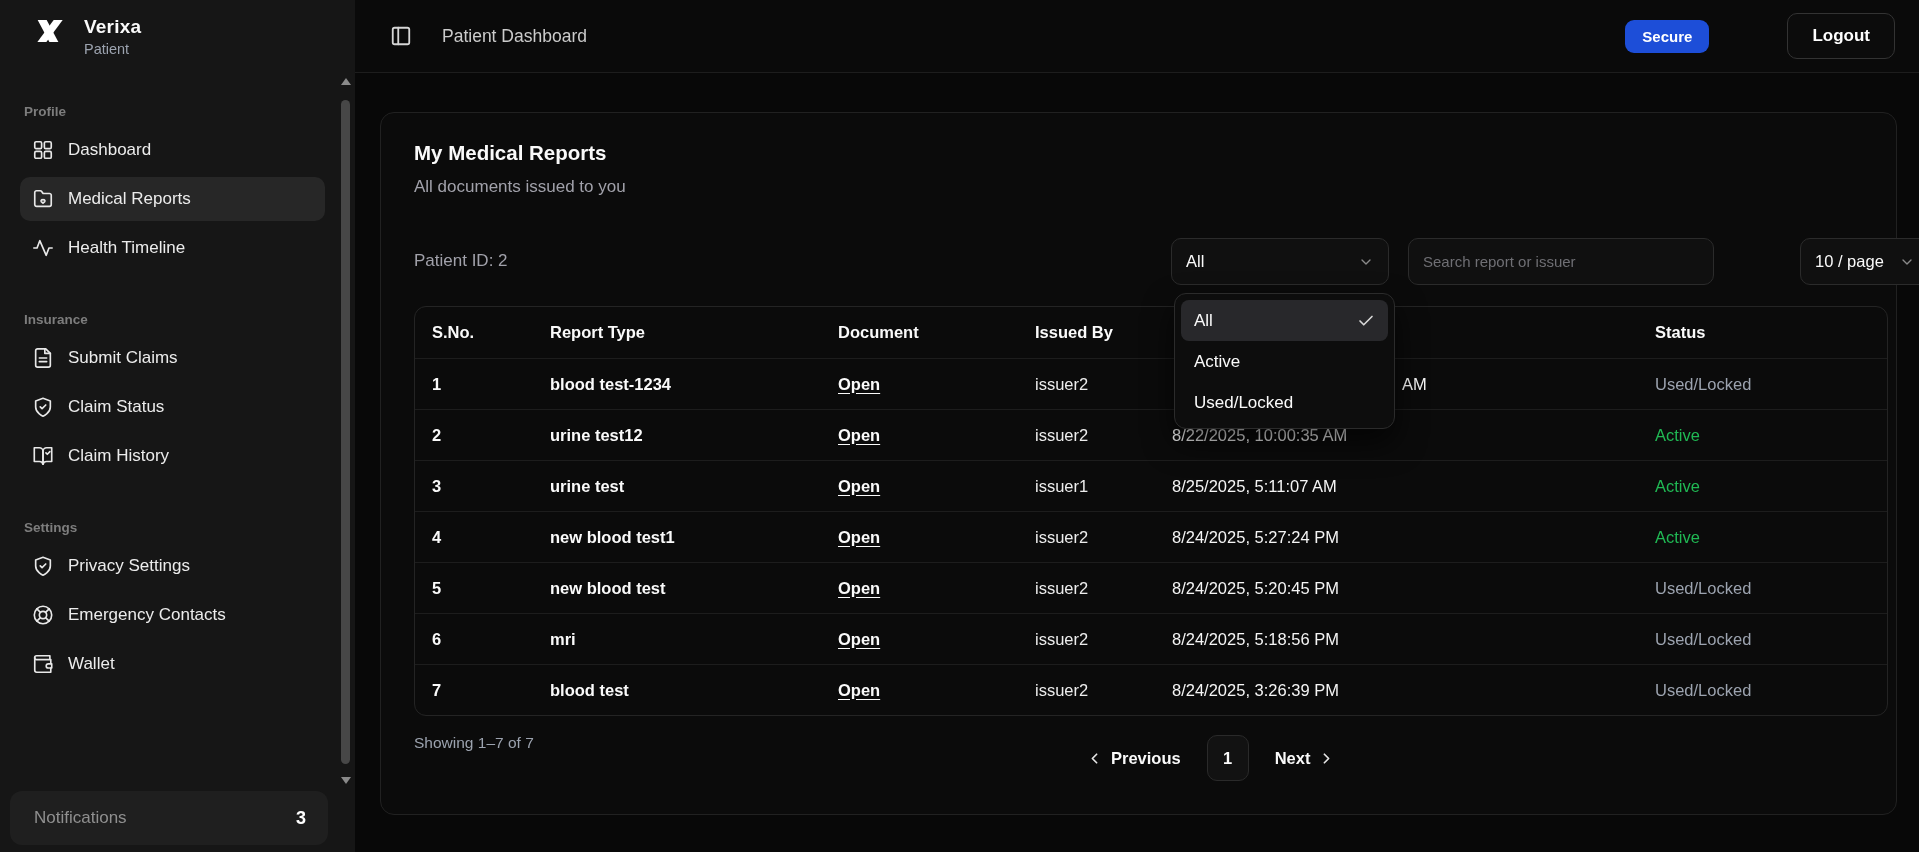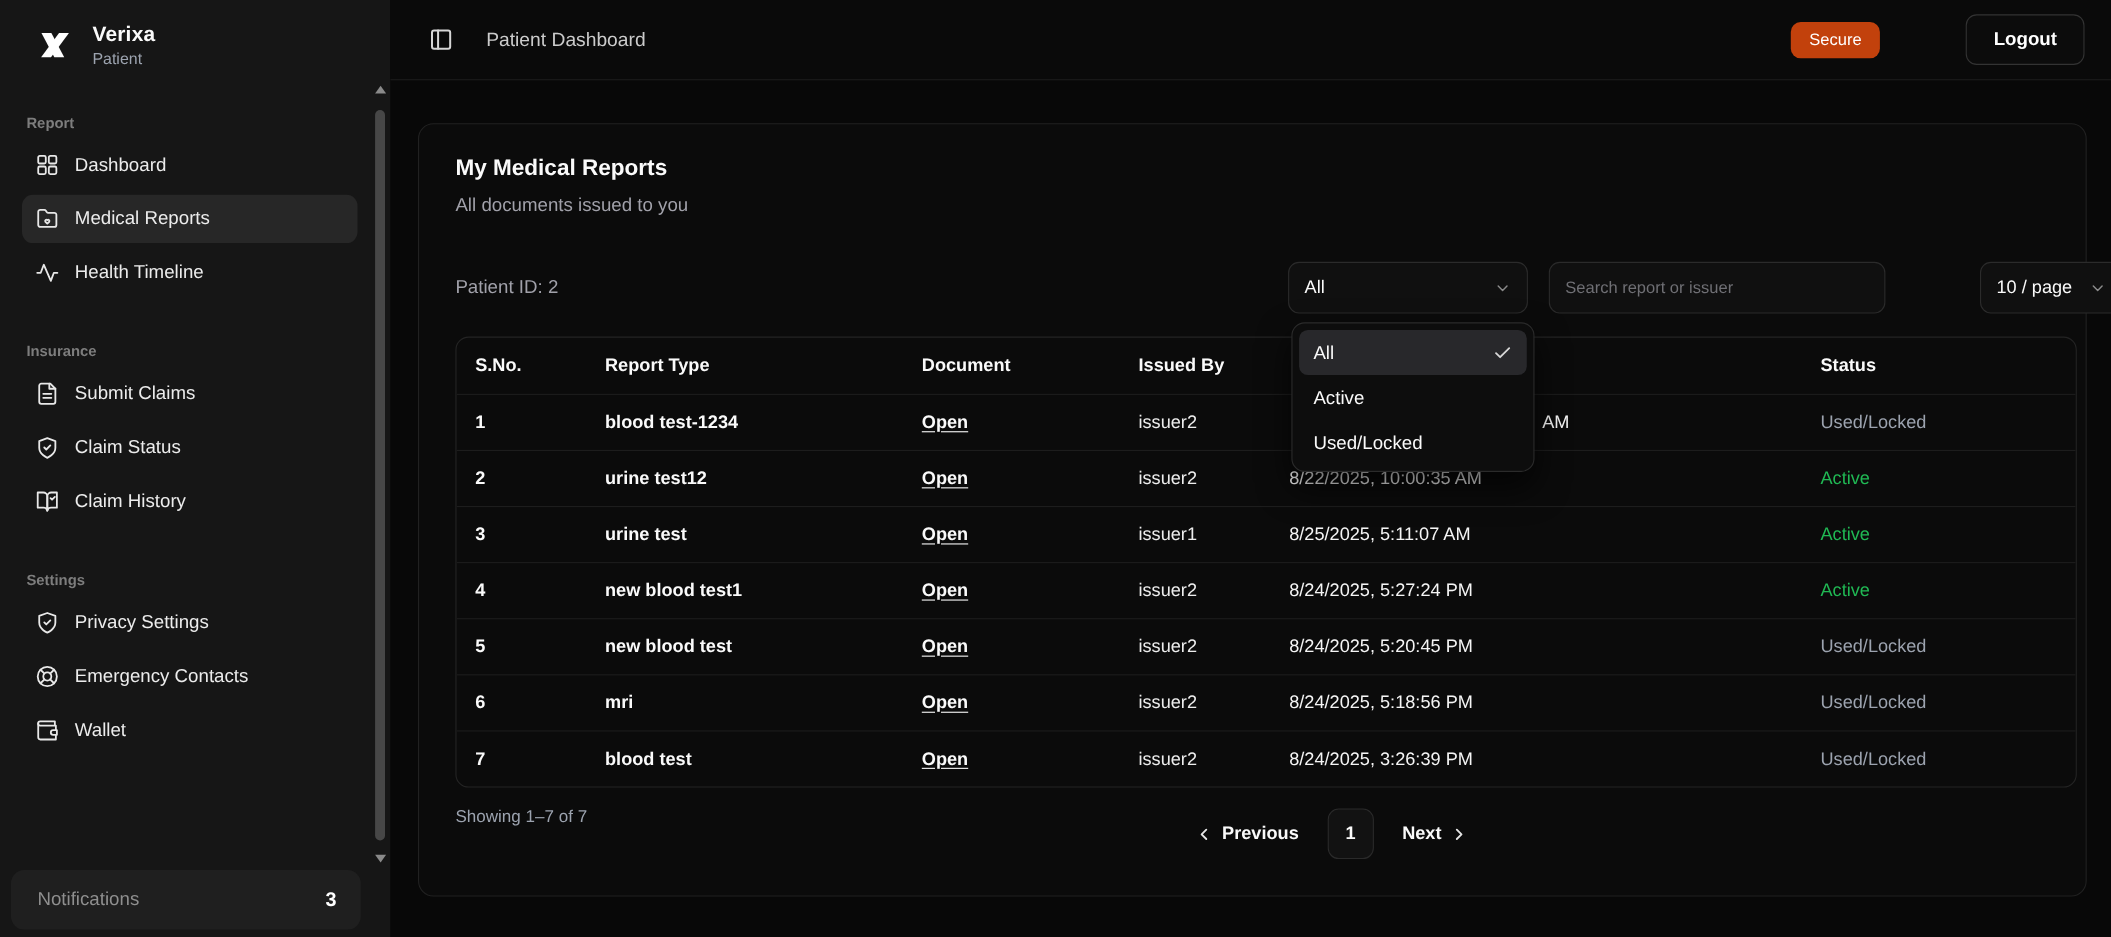--- a/index.html
+++ b/index.html
@@ -11,21 +11,21 @@
     display:flex;
   }
   svg { display:block; }
 
   
   .sidebar {
     width:355px; flex:0 0 355px; height:852px;
     background:#161616; position:relative;
     padding:16px 30px 0 20px;
   }
-  .brand { display:flex; align-items:center; gap:16px; margin-left:8px; height:50px; }
+  .brand { display:flex; align-items:flex-start; gap:16px; margin-left:8px; height:50px; }
   .brand-logo { width:40px; height:30px; }
   .brand-name { font-size:19px; font-weight:700; letter-spacing:.2px; }
   .brand-role { font-size:14.5px; color:#9ca3af; margin-top:3px; }
 
   .nav-section-label {
     font-size:13.5px; font-weight:700; color:#7d7d7d;
     margin:0 0 9px 4px;
   }
   .nav-gap1 { margin-top:38px; }
   .nav-gap2 { margin-top:42px; }
@@ -56,21 +56,21 @@
   
   .main { width:1564px; height:852px; position:relative; background:#080808; }
   .topbar {
     height:73px; background:#0a0a0a; border-bottom:1px solid #1d1d1d;
     display:flex; align-items:center; padding:0 24px 0 35px;
   }
   .panel-toggle { width:22px; height:22px; color:#d6d6d6; cursor:pointer; }
   .topbar-title { margin-left:30px; font-size:17.5px; color:#cbcbcb; }
   .topbar-right { margin-left:auto; display:flex; align-items:center; }
   .secure-badge {
-    background:#c2410c; color:#fff; font-size:15px; font-weight:400;
+    background:#1d4ed8; color:#fff; font-size:15px; font-weight:700;
     padding:8px 17px; border-radius:9px;
   }
   .logout-btn {
     margin-left:78px; background:#0c0c0c; border:1px solid #333;
     color:#fff; font-size:17px; font-weight:700;
     padding:12px 24px; border-radius:10px; cursor:pointer;
     font-family:"Liberation Sans", sans-serif;
   }
 
   
@@ -164,21 +164,21 @@
         <polygon points="26,3 35,3 21,25 12,25"></polygon>
       </g>
     </svg>
     <div>
       <div class="brand-name">Verixa</div>
       <div class="brand-role">Patient</div>
     </div>
   </div>
 
   <nav id="sidebar-nav">
-      <div class="nav-section-label nav-gap1">Report</div>
+      <div class="nav-section-label nav-gap1">Profile</div>
       <div class="nav-item">
         <svg class="nav-icon" viewBox="0 0 24 24" fill="none" stroke="currentColor" stroke-width="1.8" stroke-linecap="round" stroke-linejoin="round">
           <rect x="3" y="3" width="7.5" height="7.5" rx="1.5"></rect>
           <rect x="13.5" y="3" width="7.5" height="7.5" rx="1.5"></rect>
           <rect x="3" y="13.5" width="7.5" height="7.5" rx="1.5"></rect>
           <rect x="13.5" y="13.5" width="7.5" height="7.5" rx="1.5"></rect>
         </svg>
         <span>Dashboard</span>
       </div>
       <div class="nav-item active">

